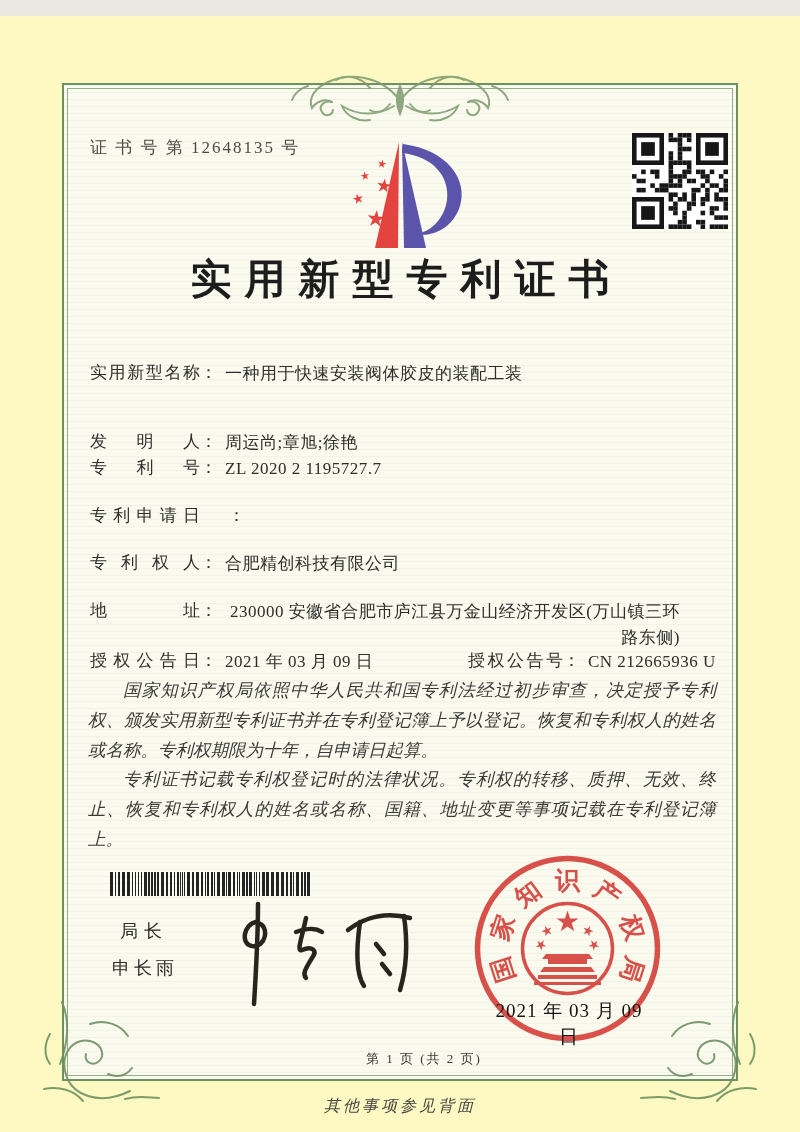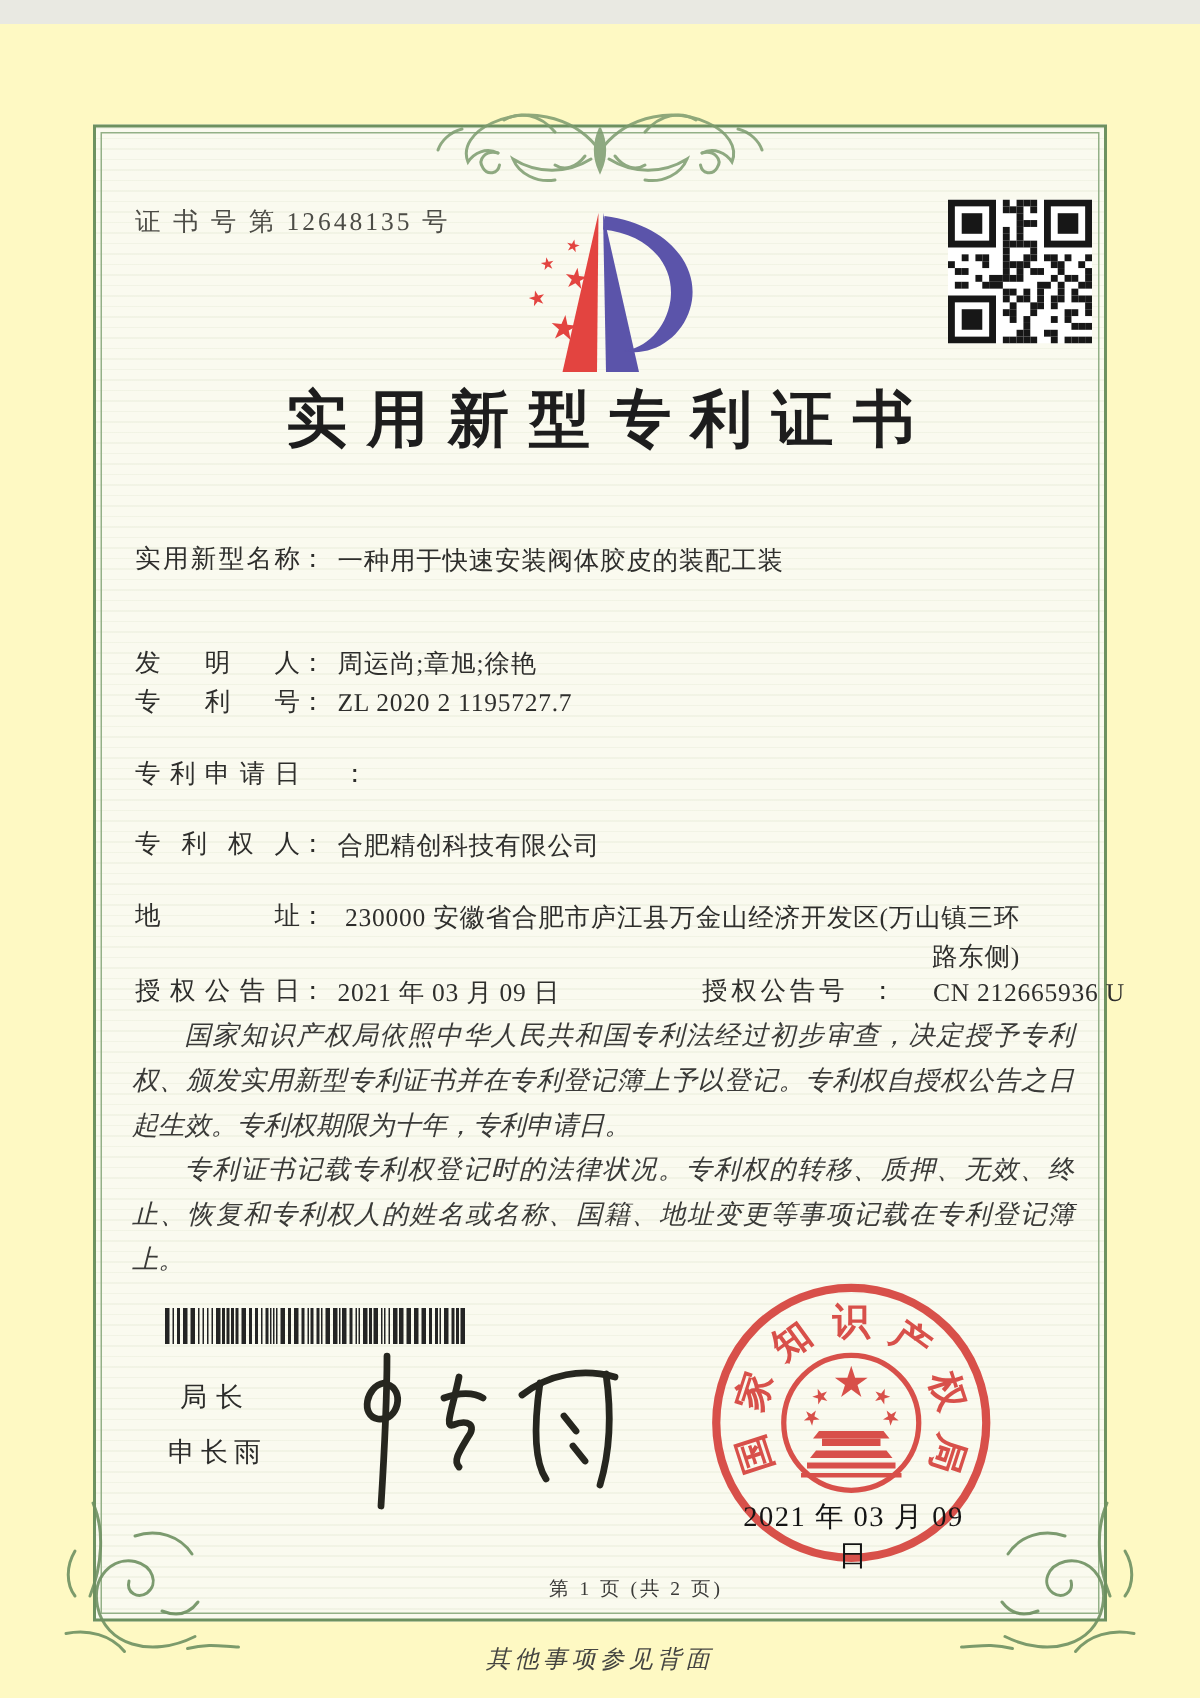--- a/index.html
+++ b/index.html
@@ -269,28 +269,28 @@
   <div class="row" style="top:583px;">
     <span class="lb">地址</span>
       <span class="cl">：</span>
       <span class="vl">230000 安徽省合肥市庐江县万金山经济开发区(万山镇三环路东侧)</span>
   </div>
   <div class="row" style="top:633px;">
     <span class="lb">授权公告日</span>
       <span class="cl">：</span>
       <span class="vl">2021 年 03 月 09 日</span>
   </div>
-  <div class="row" style="top:633px;left:468px;gap:17px;">
+  <div class="row" style="top:633px;left:468px;">
     <span class="lb" style="width:95px;">授权公告号</span>
       <span class="cl">：</span>
       <span class="vl">CN 212665936 U</span>
   </div>
 
   <div id="paras" class="abs">
-    <p>国家知识产权局依照中华人民共和国专利法经过初步审查，决定授予专利权、颁发实用新型专利证书并在专利登记簿上予以登记。专利权自授权公告之日起生效。专利权期限为十年，专利申请日。</p>
+    <p>国家知识产权局依照中华人民共和国专利法经过初步审查，决定授予专利权、颁发实用新型专利证书并在专利登记簿上予以登记。恢复和专利权人的姓名或名称。专利权期限为十年，自申请日起算。</p>
     <p>专利证书记载专利权登记时的法律状况。专利权的转移、质押、无效、终止、恢复和专利权人的姓名或名称、国籍、地址变更等事项记载在专利登记簿上。</p>
   </div>
 
   <svg class="abs" style="left:110px;top:856px;" id="barcode" width="200" height="24" viewBox="0 0 200 24">
       <rect x="0" y="0" width="3" height="24" fill="#242424"></rect>
       <rect x="5" y="0" width="1" height="24" fill="#242424"></rect>
       <rect x="8" y="0" width="2" height="24" fill="#242424"></rect>
       <rect x="12" y="0" width="3" height="24" fill="#242424"></rect>
       <rect x="17" y="0" width="3" height="24" fill="#242424"></rect>
       <rect x="22" y="0" width="1" height="24" fill="#242424"></rect>

